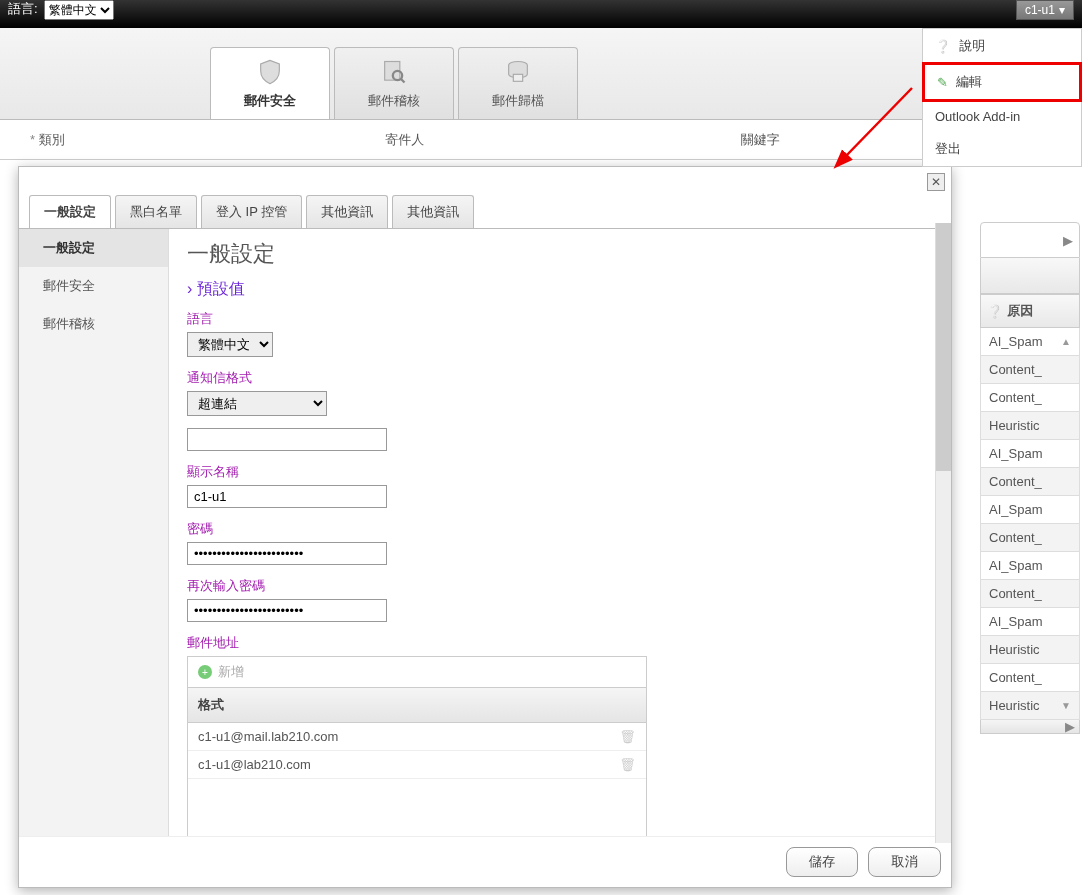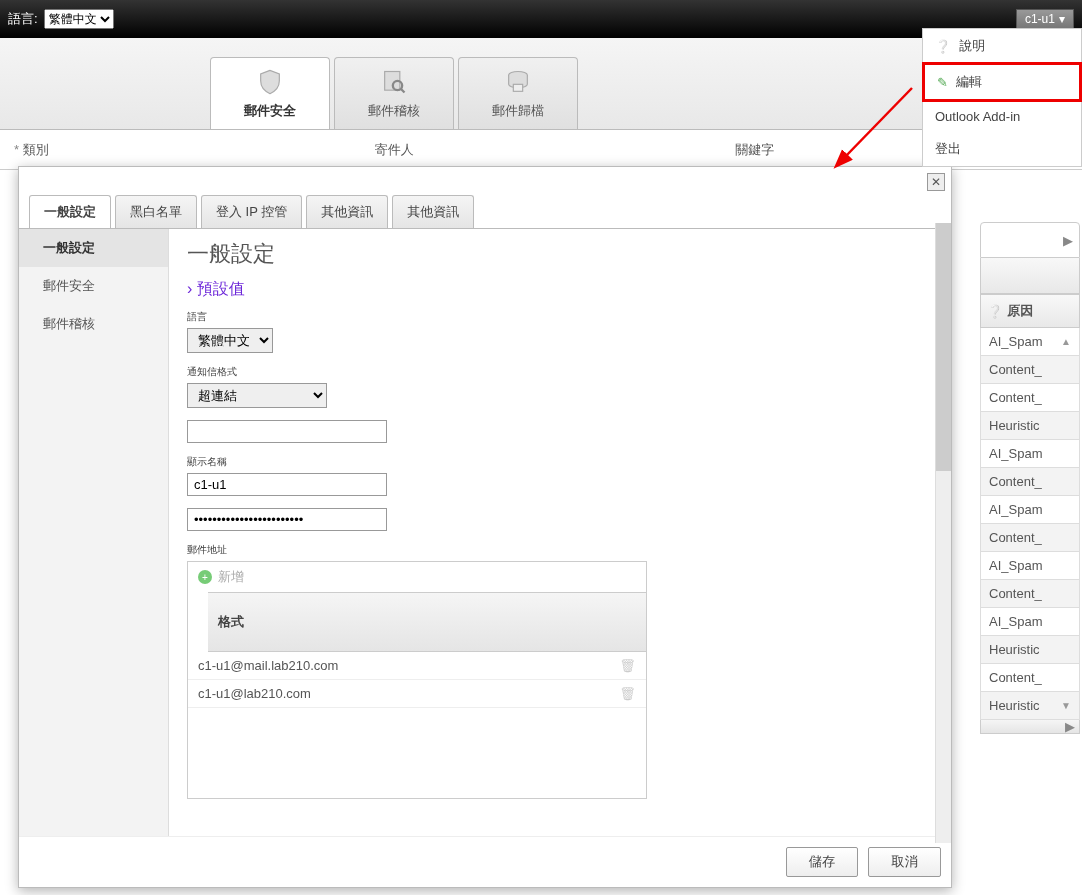--- a/index.html
+++ b/index.html
@@ -1,64 +1,64 @@
 <!DOCTYPE html>
 <html><head>
 <meta charset="utf-8">
 <style>
 * { box-sizing: border-box; margin: 0; padding: 0; }
 body { font-family: Arial, "Microsoft JhengHei", sans-serif; font-size: 13px; background: #fff; width: 1082px; height: 895px; overflow: hidden; position: relative; }
 
-.topbar { background: linear-gradient(#333, #000); height: 38px; display: flex; align-items: center; padding: 0 8px; color: #fff; }
+.topbar { background: linear-gradient(#333, #000); height: 28px; display: flex; align-items: flex-start; padding: 0 8px; color: #fff; }
 .topbar .lang-label { margin-right: 6px; }
 .topbar select { height: 20px; font-size: 12px; }
 .topbar .spacer { flex: 1; }
 .topbar .user-btn { background: linear-gradient(#999, #777); color: #fff; padding: 2px 8px; border: 1px solid #555; font-size: 12px; display: flex; align-items: center; gap: 4px; }
 
 .maintabs-bg { background: linear-gradient(#f5f5f5, #e8e8e8); height: 92px; border-bottom: 1px solid #bbb; display: flex; align-items: flex-end; padding-left: 210px; gap: 4px; position: relative; }
 .maintab { width: 120px; height: 72px; background: linear-gradient(#f0f0f0, #e0e0e0); border: 1px solid #bbb; border-bottom: none; border-radius: 4px 4px 0 0; display: flex; flex-direction: column; align-items: center; justify-content: center; gap: 6px; color: #555; cursor: pointer; }
 .maintab.active { background: #fff; font-weight: bold; color: #333; }
 .maintab .icon { width: 28px; height: 28px; display: flex; align-items: center; justify-content: center; }
 
 .subhdr { height: 40px; background: #fff; border-bottom: 1px solid #ccc; display: flex; align-items: center; position: relative; }
 .subhdr-left { width: 210px; background: linear-gradient(#f0f0f0,#e8e8e8); height: 100%; display: flex; align-items: center; padding-left: 12px; gap: 8px; border-right: 1px solid #ccc; font-weight: bold; color: #444; }
-.subhdr-cols { display: flex; flex: 1; }
+.subhdr-cols { display: flex; flex: 1; margin-left: 16px; }
 .subhdr-col { flex: 1; padding-left: 14px; color: #555; }
 
 .user-menu { position: absolute; right: 0; top: 28px; width: 160px; background: #fff; border: 1px solid #ccc; z-index: 200; }
 .user-menu-item { padding: 8px 12px; display: flex; align-items: center; gap: 8px; cursor: pointer; color: #444; }
 .user-menu-item.highlight { border: 3px solid #e00; margin: -1px; }
 .arrow { position: absolute; top: 80px; right: 150px; z-index: 150; pointer-events:none; }
 
 .dialog { position: absolute; left: 18px; top: 166px; width: 934px; height: 722px; background: #fff; border: 1px solid #bbb; box-shadow: 0 3px 12px rgba(0,0,0,.3); display: flex; flex-direction: column; z-index: 100; }
 .dialog-close { position: absolute; right: 6px; top: 6px; width: 18px; height: 18px; border: 1px solid #999; background: #eee; display:flex;align-items:center;justify-content:center; font-size:12px; color:#555; cursor:pointer; }
 .dialog-tabs { display: flex; gap: 4px; padding: 28px 10px 0 10px; border-bottom: 1px solid #bbb; }
 .dtab { padding: 7px 14px; background: linear-gradient(#f5f5f5,#e5e5e5); border: 1px solid #bbb; border-bottom: none; border-radius: 3px 3px 0 0; cursor: pointer; color: #444; }
 .dtab.active { background: #fff; font-weight: bold; }
 .dialog-body { flex: 1; display: flex; overflow: hidden; }
 .dialog-side { width: 150px; background: #f3f3f3; border-right: 1px solid #ddd; }
 .side-item { padding: 10px 24px; color: #555; cursor: pointer; }
 .side-item.active { background: #e4e4e4; font-weight: bold; color: #333; }
 .dialog-main { flex: 1; padding: 10px 18px; overflow: auto; background: #fff; position: relative; }
 .dialog-main h2 { font-size: 22px; font-weight: normal; color: #555; margin-bottom: 10px; }
 .section-h { font-size: 16px; color: #6d28d9; margin: 8px 0 10px 0; }
 .field { margin-bottom: 12px; }
-.field label { display: block; color: #404040; margin-bottom: 4px; font-size: 10px; }
+.field label { display: block; color: #a21caf; margin-bottom: 4px; font-size: 13px; }
 .field select, .field input[type=text], .field input[type=password] { border: 1px solid #999; padding: 3px 6px; font-size: 13px; }
 .field input[type=text], .field input[type=password] { width: 200px; }
 .email-box { border: 1px solid #ccc; width: 460px; }
 .email-toolbar { padding: 6px 10px; }
 .email-add { color: #aaa; display: flex; align-items: center; gap: 6px; }
 .plus-icon { width: 14px; height: 14px; border-radius: 50%; background: #7c7; color: #fff; display:flex;align-items:center;justify-content:center; font-size:10px; }
-.email-header { background: linear-gradient(#f5f5f5,#e5e5e5); border-top:1px solid #ccc; border-bottom:1px solid #ccc; padding: 20px 10px; font-weight: bold; color: #444; margin-left: 20px; }
+.email-header { background: linear-gradient(#f5f5f5,#e5e5e5); border-top:1px solid #ccc; border-bottom:1px solid #ccc; padding: 8px 10px; font-weight: bold; color: #444; }
 .email-row { display: flex; align-items: center; border-bottom: 1px solid #eee; padding: 6px 10px; color: #555; }
 .email-row .addr { flex: 1; }
 .trash { color: #ccc; cursor: pointer; }
 .dialog-footer { padding: 10px; display: flex; justify-content: flex-end; gap: 10px; border-top: 1px solid #eee; }
-.btn { padding: 5px 22px; border: 1px solid #999; background: linear-gradient(#fff,#eee); cursor: pointer; color: #444; border-radius: 2px; }
+.btn { padding: 5px 22px; border: 1px solid #999; background: linear-gradient(#fff,#eee); cursor: pointer; color: #444; border-radius: 8px; }
 
 .right-panel { position: absolute; right: 2px; top: 222px; width: 100px; z-index: 50; }
 .search-row { height: 36px; border: 1px solid #ccc; border-radius: 4px 4px 0 0; display:flex; align-items:center; justify-content:flex-end; padding-right: 6px; color:#888; background:#fff; }
 .reason-head { padding: 7px 6px; background: linear-gradient(#f8f8f8,#e8e8e8); border: 1px solid #ccc; display:flex; align-items:center; gap:4px; color:#555; font-weight:bold; }
 .reason-row { padding: 6px 8px; border: 1px solid #ddd; border-top:none; color: #555; background:#fff; white-space:nowrap; overflow:hidden; display:flex; justify-content:space-between; align-items:center; }
 .reason-row.odd { background: #f3f3f3; }
 .reason-scroll { height: 14px; background: linear-gradient(#f5f5f5,#e5e5e5); border:1px solid #ccc; border-top:none; display:flex; justify-content:flex-end; align-items:center; padding-right:4px; color:#888; }
 .dialog-scrollbar { position:absolute; right:0; top:56px; bottom:44px; width:16px; background:#eee; border-left:1px solid #ddd; }
 .dialog-scrollbar .track-top { position:absolute; top:0; left:0; right:0; height:40%; background:#ccc; }
 
@@ -228,20 +228,25 @@
         <select style="width:140px"><option>超連結</option></select>
       </div>
       <div class="field">
         <input type="text" value="" style="">
       </div>
       <div class="field">
         <label>顯示名稱</label>
         <input type="text" value="c1-u1" style="">
       </div>
       <div class="field">
+        <label>密碼</label>
+        <input type="password" value="••••••••••••••••••••••••" style="">
+      </div>
+      <div class="field">
+        <label>再次輸入密碼</label>
         <input type="password" value="••••••••••••••••••••••••" style="">
       </div>
       <div class="field">
         <label>郵件地址</label>
         <div class="email-box">
           <div class="email-toolbar">
             <span class="email-add">
               <span class="plus-icon">+</span>
               <span>新增</span>
             </span>

